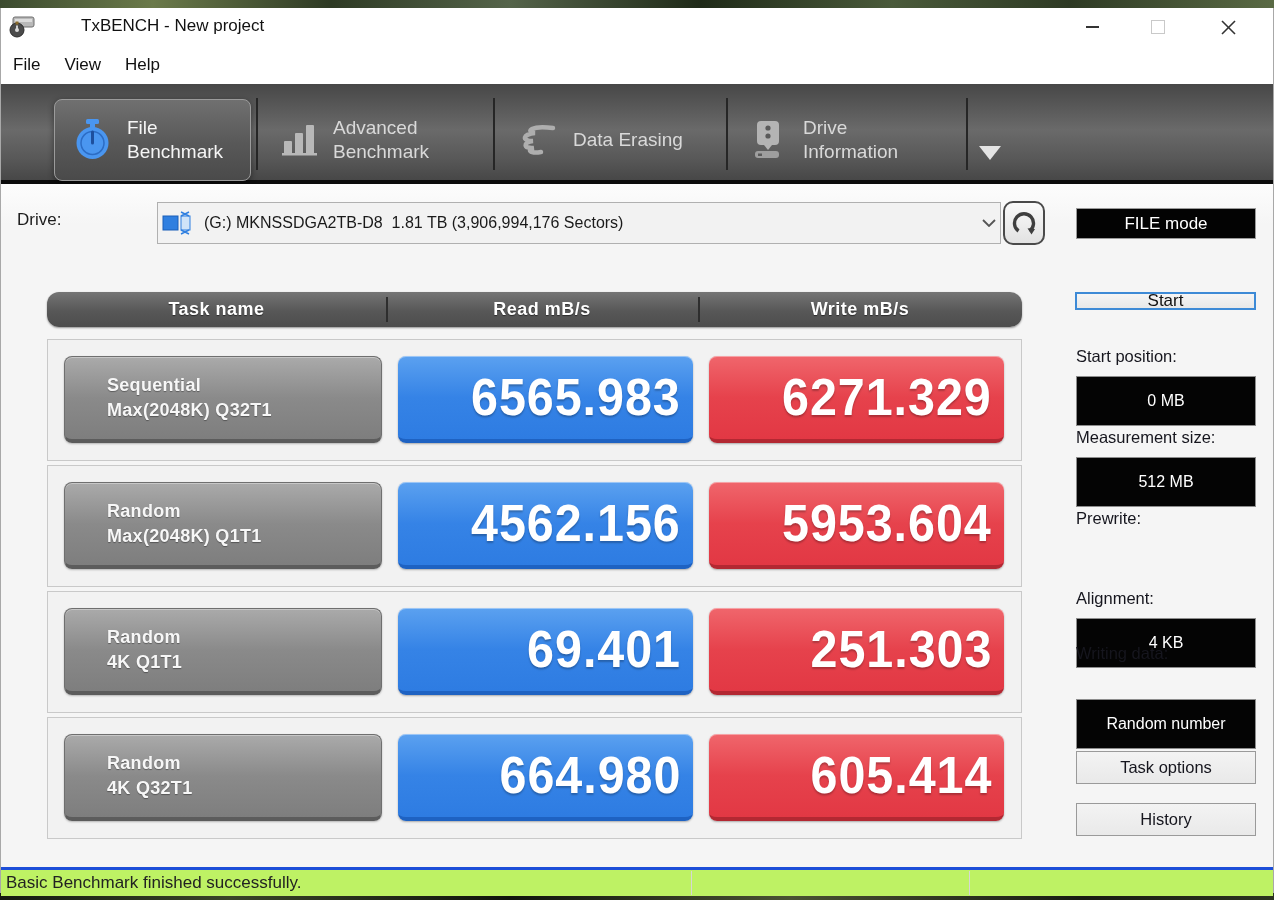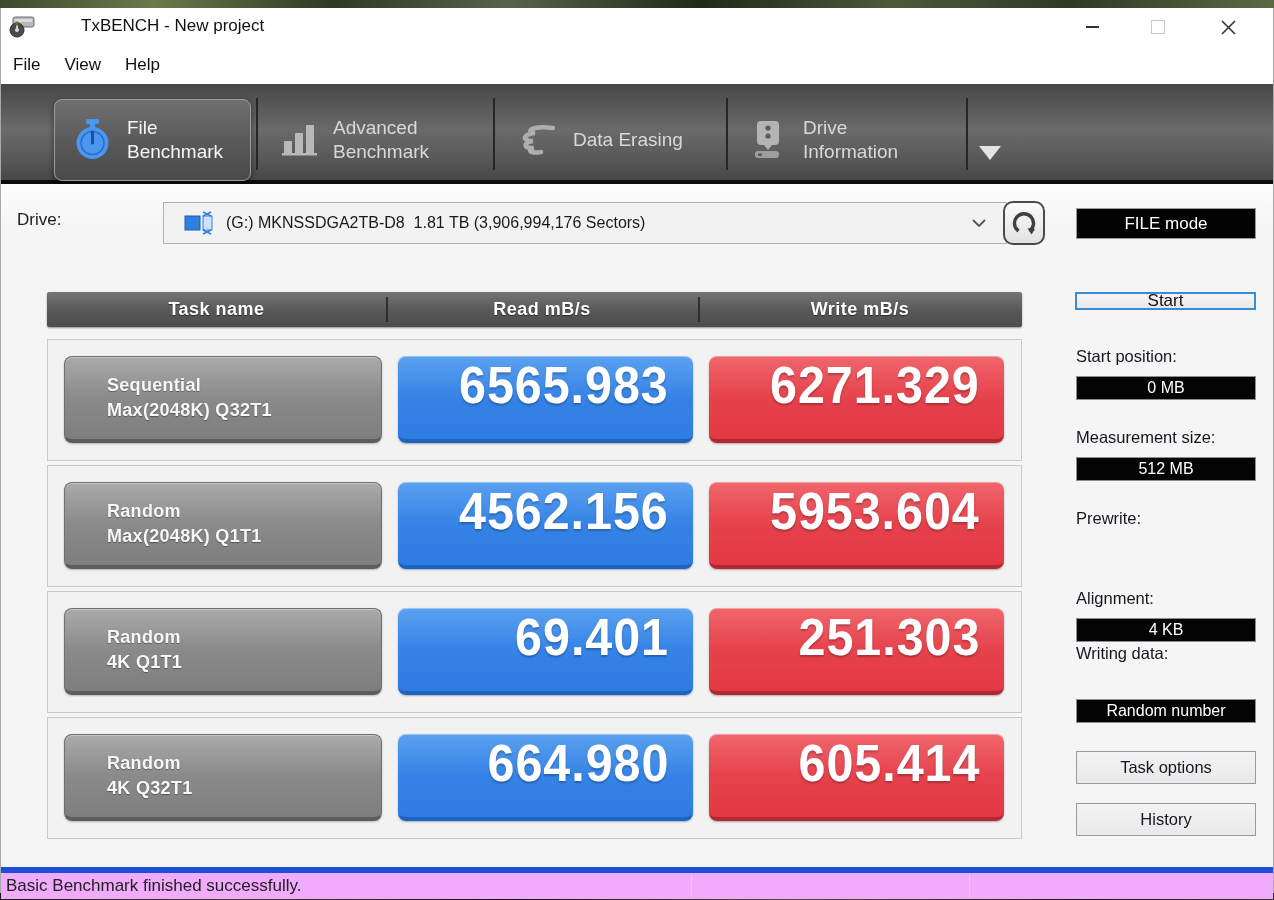--- a/index.html
+++ b/index.html
@@ -40,64 +40,64 @@
   .tab.active .lbl{color:#f5f5f5;}
   .tab-divider{position:absolute;top:14px;height:72px;width:0;border-left:2px solid #262626;}
   .tab-caret{position:absolute;left:978px;top:62px;width:0;height:0;
     border-left:11px solid transparent;border-right:11px solid transparent;border-top:14px solid #e4e4e4;}
 
   
   .content{position:absolute;top:176px;left:0;right:0;height:683px;
     background:linear-gradient(180deg,#fdfdfd,#f5f5f5 40px,#f5f5f5);}
 
   .drive-label{position:absolute;left:16px;top:26px;font-size:17px;color:#1c1c1c;}
-  .combobox{position:absolute;left:162px;top:18px;width:844px;height:42px;box-sizing:border-box;
-    background:#f2f2f2;border:1px solid #b0b0b0;display:flex;align-items:center;padding:0 20px;gap:10px;}
+  .combobox{position:absolute;left:156px;top:18px;width:844px;height:42px;box-sizing:border-box;
+    background:#f2f2f2;border:1px solid #b0b0b0;display:flex;align-items:center;padding:0 4px;gap:10px;}
   .combobox-text{font-size:16px;color:#1a1a1a;flex:1;white-space:pre;overflow:hidden;}
   .refresh-btn{position:absolute;left:1002px;top:17px;width:42px;height:44px;box-sizing:border-box;
     border:2px solid #4a4a4a;border-radius:10px;background:linear-gradient(180deg,#fafafa,#e2e2e2);
     display:flex;align-items:center;justify-content:center;}
   .filemode{position:absolute;left:1075px;top:24px;width:180px;height:31px;box-sizing:border-box;
     background:#030303;border:1px solid #9a9a9a;color:#fff;display:flex;align-items:center;justify-content:center;font-size:17px;}
 
-  .thead{position:absolute;left:46px;top:108px;width:975px;height:35px;border-radius:2px;
+  .thead{position:absolute;left:46px;top:108px;width:975px;height:35px;border-radius:12px;
     background:linear-gradient(180deg,#757575,#575757 55%,#4d4d4d);box-shadow:0 1px 2px rgba(0,0,0,.4);}
   .th{position:absolute;top:0;height:35px;display:flex;align-items:center;justify-content:center;
     color:#fff;font-size:18px;font-weight:700;letter-spacing:.5px;text-shadow:0 1px 1px rgba(0,0,0,.5);}
   .th.c1{left:0;width:339px;} .th.c2{left:339px;width:312px;} .th.c3{left:651px;width:324px;}
   .th-div{position:absolute;top:5px;height:25px;width:0;border-left:2px solid #2e2e2e;}
 
   .row{position:absolute;left:46px;width:975px;height:122px;box-sizing:border-box;
     background:#f2f2f2;border:1px solid #c9c9c9;border-radius:0;}
   .task-box{position:absolute;left:16px;top:16px;width:318px;height:87px;box-sizing:border-box;border-radius:8px;
     background:linear-gradient(180deg,#aaa,#8a8a8a 50%,#7e7e7e);border:1px solid #6f6f6f;border-bottom:4px solid #5c5c5c;
     display:flex;flex-direction:column;justify-content:center;padding-left:42px;
     box-shadow:inset 0 1px 0 rgba(255,255,255,.35), 0 1px 2px rgba(0,0,0,.25);}
   .task-line{color:#f7f7f7;font-size:18px;font-weight:700;line-height:25px;letter-spacing:.3px;text-shadow:0 1px 1px rgba(0,0,0,.35);}
   .val-box{position:absolute;top:16px;width:295px;height:87px;box-sizing:border-box;border-radius:8px;
-    display:flex;align-items:flex-start;justify-content:flex-end;padding-right:24px;
+    display:flex;align-items:center;justify-content:flex-end;padding-right:12px;
     box-shadow:inset 0 1px 0 rgba(255,255,255,.4), 0 1px 2px rgba(0,0,0,.3);}
   .val-box.read{left:350px;background:linear-gradient(180deg,#5ba1f0,#3583e6 50%,#2e7ce2);border-bottom:4px solid #1e62c2;}
   .val-box.write{left:661px;background:linear-gradient(180deg,#f0666c,#e6424c 50%,#e23844);border-bottom:4px solid #b32832;}
   .num{color:#fff;font-size:51px;font-weight:700;letter-spacing:1px;
     transform:scaleX(.95);transform-origin:right center;text-shadow:0 2px 2px rgba(0,0,0,.25);}
 
   
   .start-btn{position:absolute;left:1074px;top:108px;width:181px;height:18px;box-sizing:border-box;
     border:2px solid #3d8ad6;background:linear-gradient(180deg,#f5f5f5,#e8e8e8);
     display:flex;align-items:center;justify-content:center;font-size:17px;color:#111;}
   .side-label{position:absolute;left:1075px;font-size:16.5px;color:#16161e;}
-  .black-box{position:absolute;left:1075px;width:180px;height:24px;box-sizing:border-box;
+  .black-box{position:absolute;left:1075px;width:180px;height:50px;box-sizing:border-box;
     background:#040404;border:1px solid #8d8d8d;color:#fff;display:flex;align-items:center;justify-content:center;font-size:16px;}
   .side-btn{position:absolute;left:1075px;width:180px;height:33px;box-sizing:border-box;
     background:linear-gradient(180deg,#f3f3f3,#e9e9e9);border:1px solid #9a9a9a;
     display:flex;align-items:center;justify-content:center;font-size:16.5px;color:#16161e;}
 
   
-  .statusbar{position:absolute;left:0;right:0;top:859px;height:26px;background:#f0abfc;border-top:6px solid #1d4ed8;}
+  .statusbar{position:absolute;left:0;right:0;top:859px;height:26px;background:#bef264;border-top:3px solid #1d4ed8;}
   .status-text{position:absolute;left:5px;top:0;line-height:25px;font-size:17px;color:#222;}
   .status-div{position:absolute;top:1px;height:24px;width:0;border-left:1px solid #d6d6d4;}
 </style>
 </head>
 <body>
 
 <div class="desktop-strip top"></div>
 <div class="desktop-strip bottom"></div>
 
 <div class="window">

